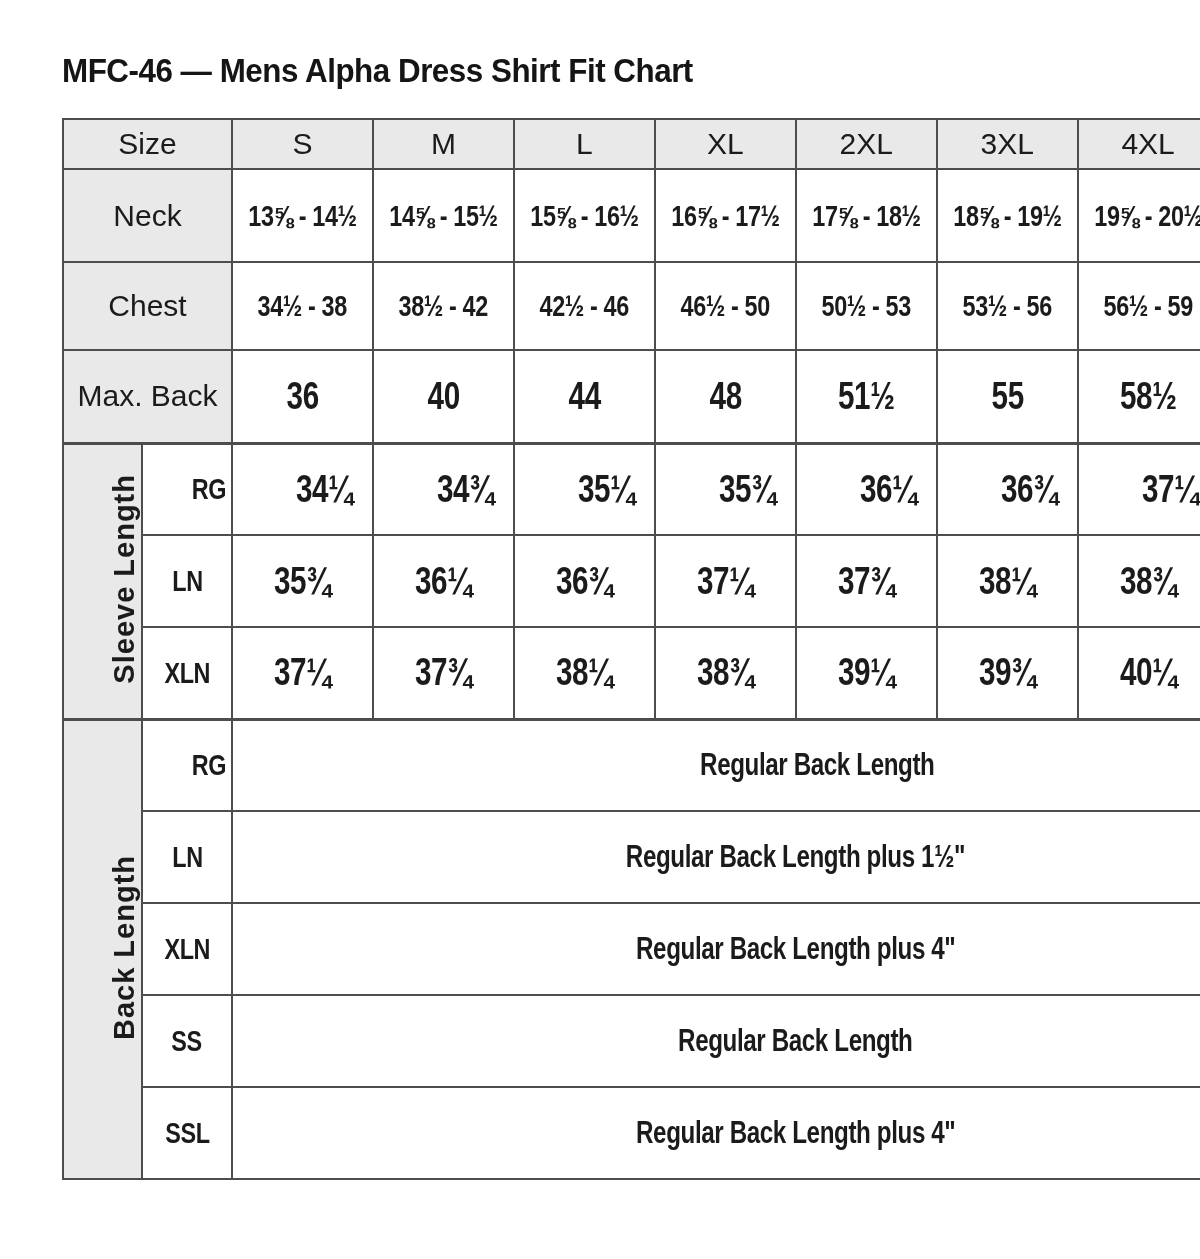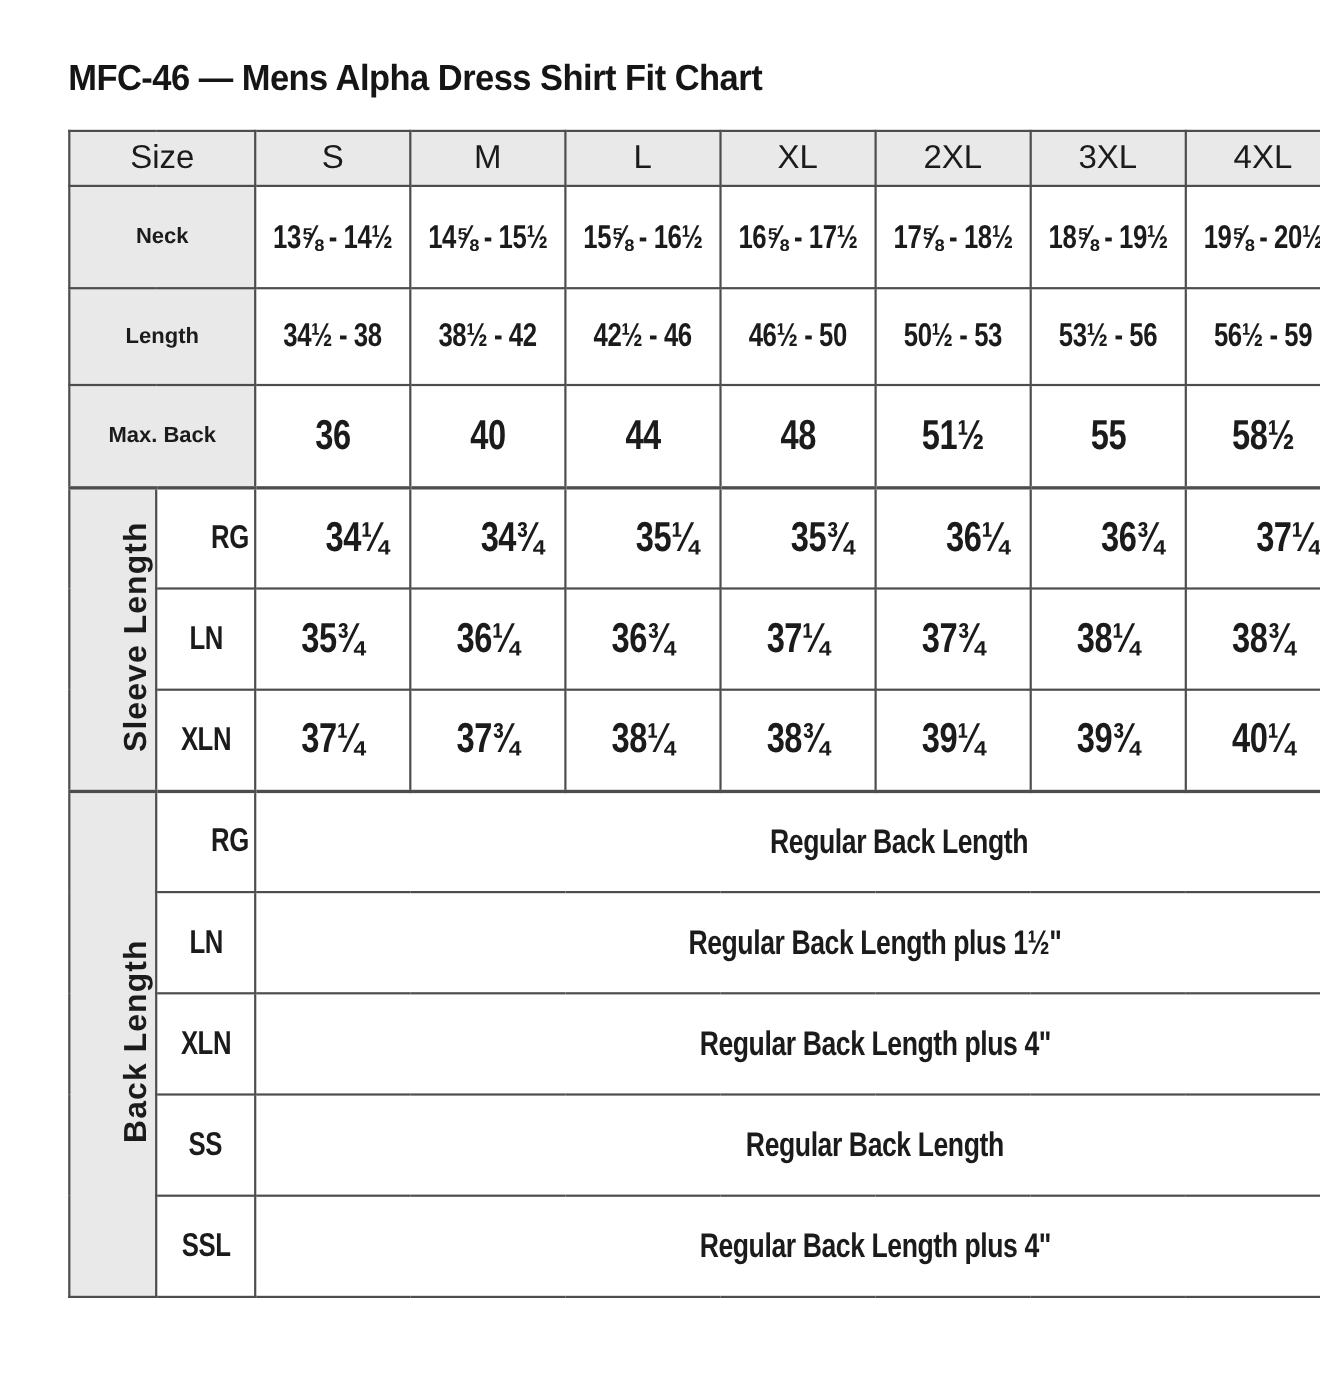--- a/index.html
+++ b/index.html
@@ -40,21 +40,21 @@
   th, td {
     border: 2px solid var(--border, #4d4d4d);
     text-align: center;
     vertical-align: middle;
     padding: 0;
     font-weight: 700;
     color: #1b1b1b;
   }
   .gray { background: var(--header-bg, #e9e9e9); }
   .hdr  { font-size: 30px; font-weight: 400; }
-  .lbl  { font-size: 20px; font-weight: 700; }
+  .lbl  { font-size: 30px; font-weight: 400; }
   .cond {
     display: inline-block;
     transform: scaleX(0.78);
     transform-origin: center;
     white-space: nowrap;
     font-weight: 700;
     letter-spacing: -0.5px;
   }
   td.range .cond { font-size: 30px; }
   td.val   .cond { font-size: 38px; }
@@ -116,21 +116,21 @@
         <td class="range"><span class="cond">14⅝ - 15½</span></td>
         <td class="range"><span class="cond">15⅝ - 16½</span></td>
         <td class="range"><span class="cond">16⅝ - 17½</span></td>
         <td class="range"><span class="cond">17⅝ - 18½</span></td>
         <td class="range"><span class="cond">18⅝ - 19½</span></td>
         <td class="range"><span class="cond">19⅝ - 20½</span></td>
         <td class="range"><span class="cond">20⅝ - 21½</span></td>
       </tr>
 
       <tr class="h-chest">
-        <th colspan="2" class="gray lbl">Length</th>
+        <th colspan="2" class="gray lbl">Chest</th>
         <td class="range"><span class="cond">34½ - 38</span></td>
         <td class="range"><span class="cond">38½ - 42</span></td>
         <td class="range"><span class="cond">42½ - 46</span></td>
         <td class="range"><span class="cond">46½ - 50</span></td>
         <td class="range"><span class="cond">50½ - 53</span></td>
         <td class="range"><span class="cond">53½ - 56</span></td>
         <td class="range"><span class="cond">56½ - 59</span></td>
         <td class="range"><span class="cond">59½ - 62</span></td>
       </tr>
 

